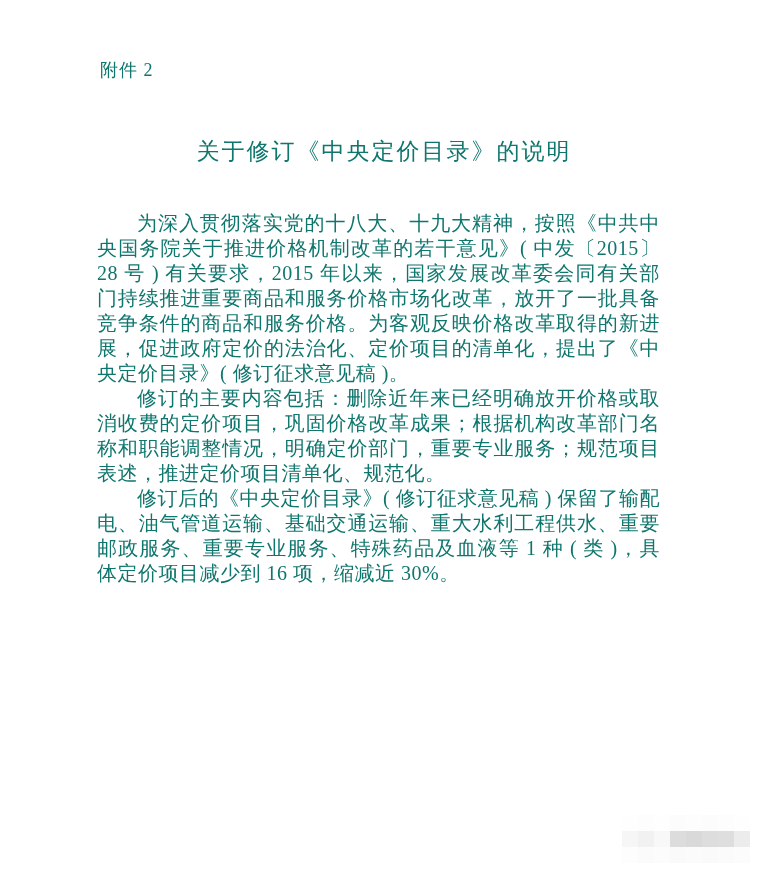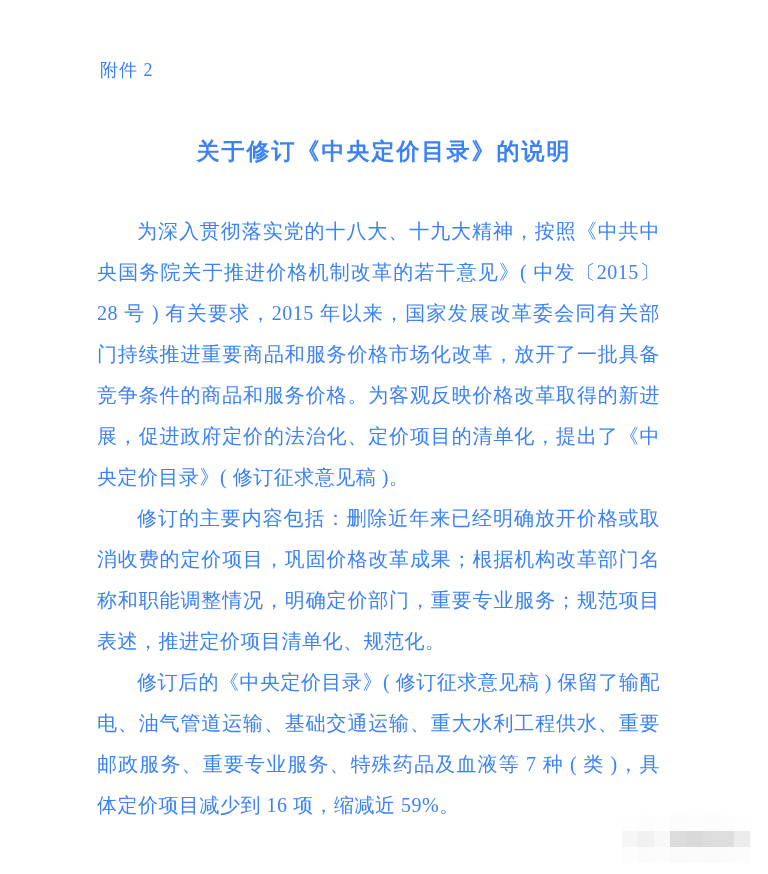--- a/index.html
+++ b/index.html
@@ -7,47 +7,47 @@
     padding: 0;
     background: #ffffff;
   }
   .page {
     position: relative;
     width: 768px;
     height: 874px;
     background: #ffffff;
     overflow: hidden;
     font-family: "Liberation Serif", "DejaVu Serif", serif;
-    color: #3b82f6;
+    color: #0f766e;
   }
   .attachment-label {
     position: absolute;
     left: 100px;
     top: 58px;
     font-size: 18px;
     letter-spacing: 1px;
     white-space: nowrap;
   }
   .doc-title {
     position: absolute;
     left: 0;
     right: 0;
     top: 136px;
     text-align: center;
     font-size: 23px;
-    font-weight: bold;
+    font-weight: normal;
     letter-spacing: 2px;
   }
   .doc-body {
     position: absolute;
     left: 97px;
     top: 211px;
     width: 563px;
     font-size: 20px;
-    line-height: 41px;
+    line-height: 25px;
     text-align: justify;
     letter-spacing: 0.5px;
   }
   .doc-body p {
     margin: 0;
     text-indent: 2em;
   }
   .watermark {
     position: absolute;
     left: 622px;
@@ -62,21 +62,21 @@
 
 <div class="page">
 
   <div class="attachment-label">附件 2</div>
 
   <div class="doc-title">关于修订《中央定价目录》的说明</div>
 
   <div class="doc-body">
     <p>为深入贯彻落实党的十八大、十九大精神，按照《中共中央国务院关于推进价格机制改革的若干意见》( 中发〔2015〕28 号 ) 有关要求，2015 年以来，国家发展改革委会同有关部门持续推进重要商品和服务价格市场化改革，放开了一批具备竞争条件的商品和服务价格。为客观反映价格改革取得的新进展，促进政府定价的法治化、定价项目的清单化，提出了《中央定价目录》( 修订征求意见稿 )。</p>
     <p>修订的主要内容包括：删除近年来已经明确放开价格或取消收费的定价项目，巩固价格改革成果；根据机构改革部门名称和职能调整情况，明确定价部门，重要专业服务；规范项目表述，推进定价项目清单化、规范化。</p>
-    <p>修订后的《中央定价目录》( 修订征求意见稿 ) 保留了输配电、油气管道运输、基础交通运输、重大水利工程供水、重要邮政服务、重要专业服务、特殊药品及血液等 7 种 ( 类 )，具体定价项目减少到 16 项，缩减近 59%。</p>
+    <p>修订后的《中央定价目录》( 修订征求意见稿 ) 保留了输配电、油气管道运输、基础交通运输、重大水利工程供水、重要邮政服务、重要专业服务、特殊药品及血液等 1 种 ( 类 )，具体定价项目减少到 16 项，缩减近 30%。</p>
   </div>
 
   <div class="watermark">
       <div style="background: rgb(254, 254, 254);"></div>
       <div style="background: rgb(253, 253, 253);"></div>
       <div style="background: rgb(254, 254, 254);"></div>
       <div style="background: rgb(252, 252, 252);"></div>
       <div style="background: rgb(253, 253, 253);"></div>
       <div style="background: rgb(252, 252, 252);"></div>
       <div style="background: rgb(253, 253, 253);"></div>

